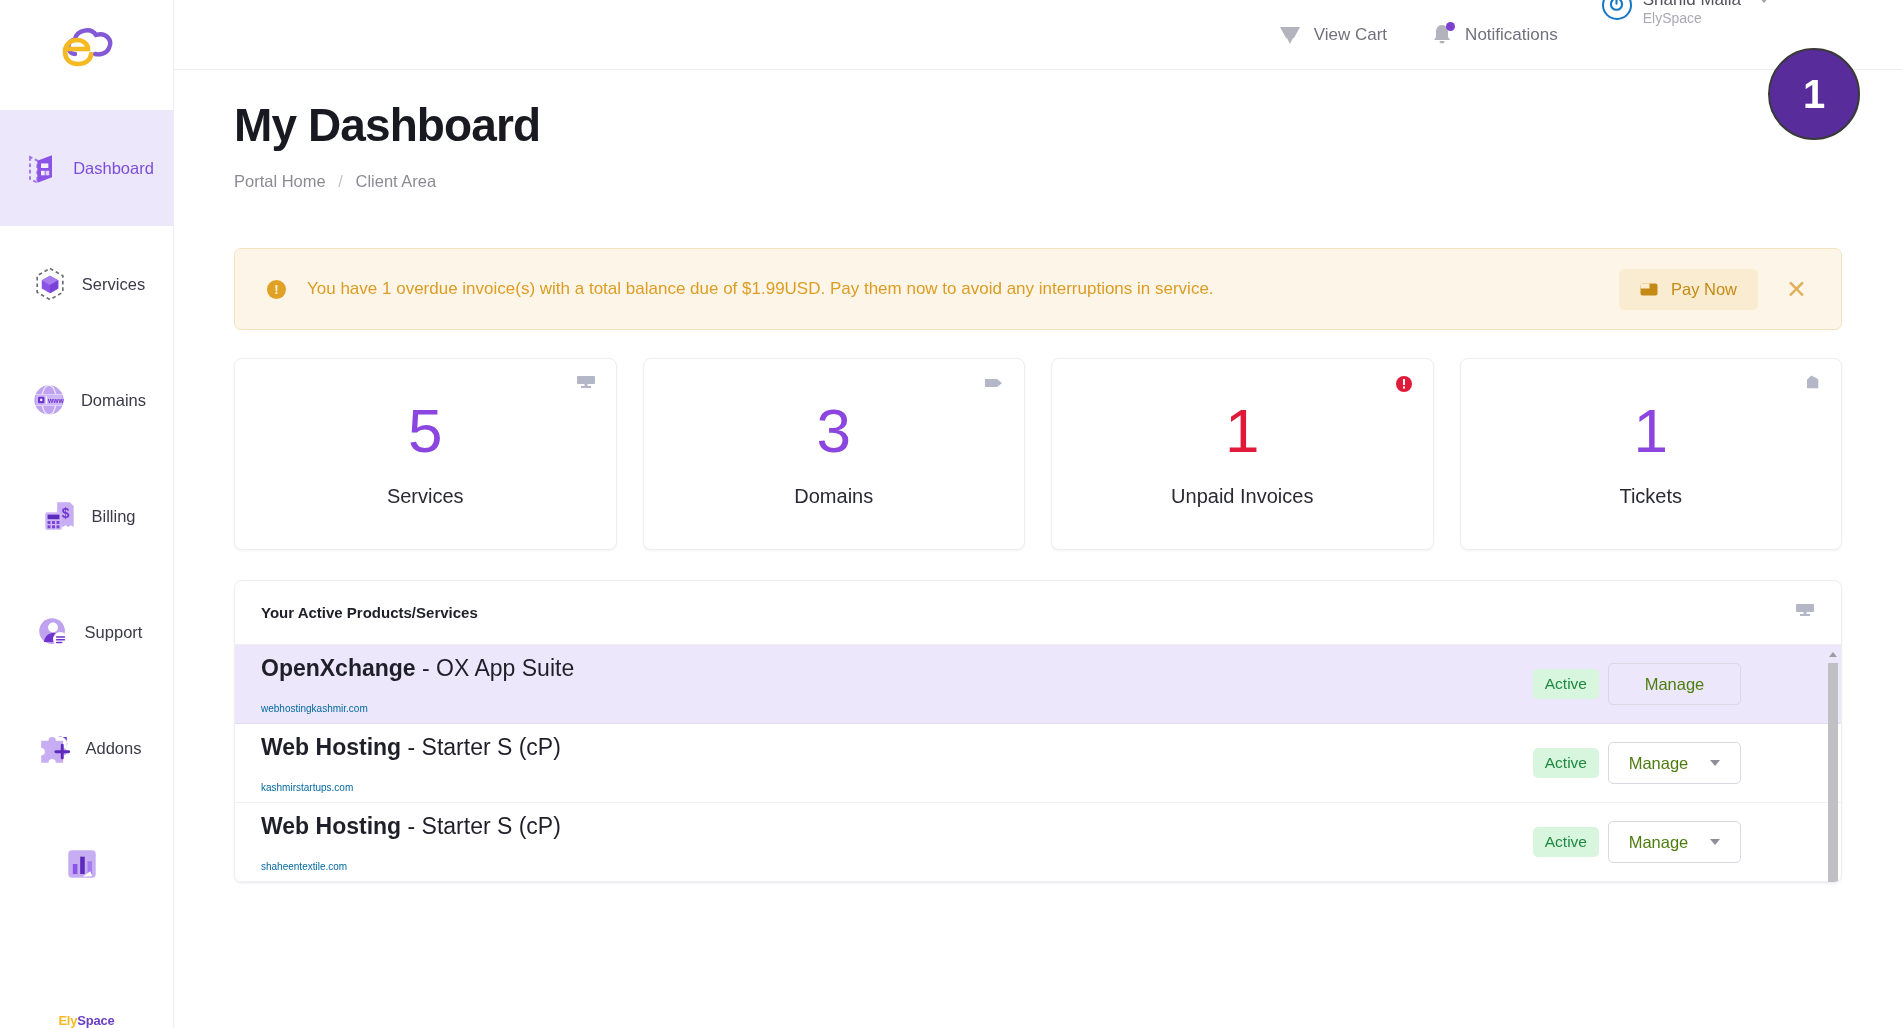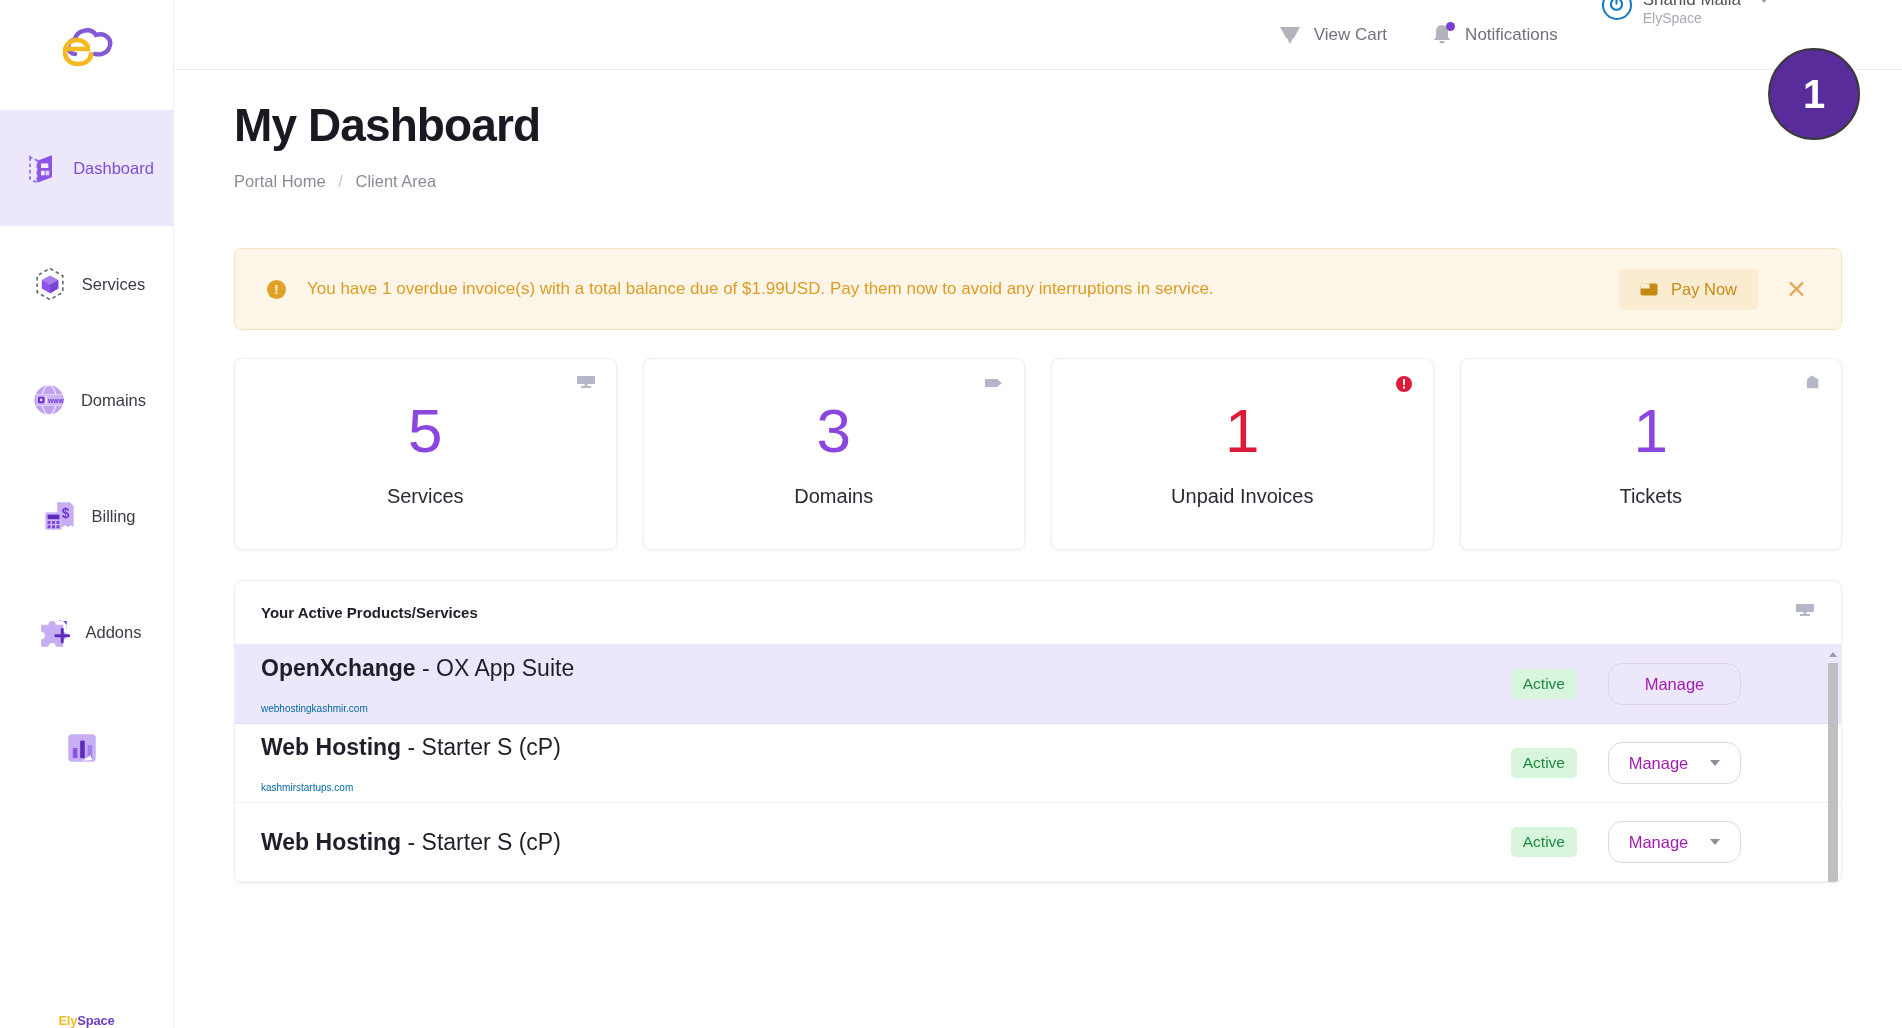--- a/index.html
+++ b/index.html
@@ -182,26 +182,26 @@
     border-bottom: 1px solid #f0f0f4;
   }
   .srow.selected { background: #ece7fa; border-bottom-color: #e2dcf5; }
   .srow-main { flex: 1 1 auto; }
   .srow-name { font-size: 23px; color: #1f1f29; }
   .srow-name b { font-weight: bold; }
   .srow-domain { font-size: 10px; color: #0369a1; margin-top: 21px; }
   .badge-active {
     background: #d8f5dd; color: #1e8a41;
     border-radius: 5px; font-size: 15.5px;
-    padding: 6px 12px; margin-right: 31px;
+    padding: 6px 12px; margin-right: 9px;
   }
   .manage-btn {
     min-width: 133px; height: 42px;
-    border: 1px solid #d9d9e2; border-radius: 14px;
-    background: transparent; color: #a21caf;
+    border: 1px solid #d9d9e2; border-radius: 5px;
+    background: transparent; color: #4d7c0f;
     font-size: 16.5px; font-family: inherit;
     display: flex; align-items: center; justify-content: center;
     gap: 22px; cursor: pointer; padding: 0 16px;
   }
   .manage-btn.plain { background: transparent; }
   .manage-caret {
     width: 0; height: 0;
     border-left: 5px solid transparent; border-right: 5px solid transparent;
     border-top: 6px solid #8f8f9c;
   }
@@ -289,20 +289,34 @@
             <rect x="16.4" y="29.5" width="3.2" height="3.2"></rect>
             <rect x="21.3" y="29.5" width="3.2" height="3.2"></rect>
           <rect x="11.5" y="34.2" width="3.2" height="3.2"></rect>
             <rect x="16.4" y="34.2" width="3.2" height="3.2"></rect>
             <rect x="21.3" y="34.2" width="3.2" height="3.2"></rect>
         </g>
       </svg>
       <span class="nav-label">Billing</span>
     </a>
 
+    <a class="nav-item" href="#">
+      <svg class="nav-icon" viewBox="0 0 48 48">
+        <circle cx="23" cy="23" r="14" fill="#bfa2f0"></circle>
+        <circle cx="24" cy="19" r="5.4" fill="#fff"></circle>
+        <path d="M14 35 C15 27 21 25 24 25 C27 25 33 27 34 35 Z" fill="#6f34d0"></path>
+        <circle cx="32" cy="32" r="8" fill="#fff"></circle>
+        <g stroke="#6f34d0" stroke-width="1.7" stroke-linecap="round">
+          <path d="M28 29.5 H36.5"></path>
+            <path d="M28 32.5 H36.5"></path>
+            <path d="M28 35.5 H33.5"></path>
+        </g>
+      </svg>
+      <span class="nav-label">Support</span>
+    </a>
 
     <a class="nav-item" href="#">
       <svg class="nav-icon" viewBox="0 0 48 48">
         <path d="M10 16 h8 a4 4 0 1 1 8 0 h8 v8 a4 4 0 1 1 0 8 v8 h-8 a4 4 0 1 0 -8 0 h-8 v-8 a4 4 0 1 0 0 -8 Z" fill="#c7aef3"></path>
         <path d="M28 12 h10 v10 a8 8 0 0 0 -10 -10 Z" fill="#7a43d8"></path>
         <path d="M26 28 h14 M33 21 v14" stroke="#5c2bbb" stroke-width="3.2" stroke-linecap="round"></path>
       </svg>
       <span class="nav-label">Addons</span>
     </a>
 
@@ -469,20 +483,21 @@
               <span>Manage</span>
               <span class="manage-caret"></span>
             </button>
           </div>
 
           <div class="srow">
             <div class="srow-main">
               <div class="srow-name">
                 <b>Web Hosting</b><span> - Starter S (cP)</span>
               </div>
+              <div class="srow-domain">shaheentextile.com</div>
             </div>
             <span class="badge-active">Active</span>
             <button class="manage-btn">
               <span>Manage</span>
               <span class="manage-caret"></span>
             </button>
           </div>
 
           <div class="inner-scrollbar">
             <span class="inner-arrow"></span>

